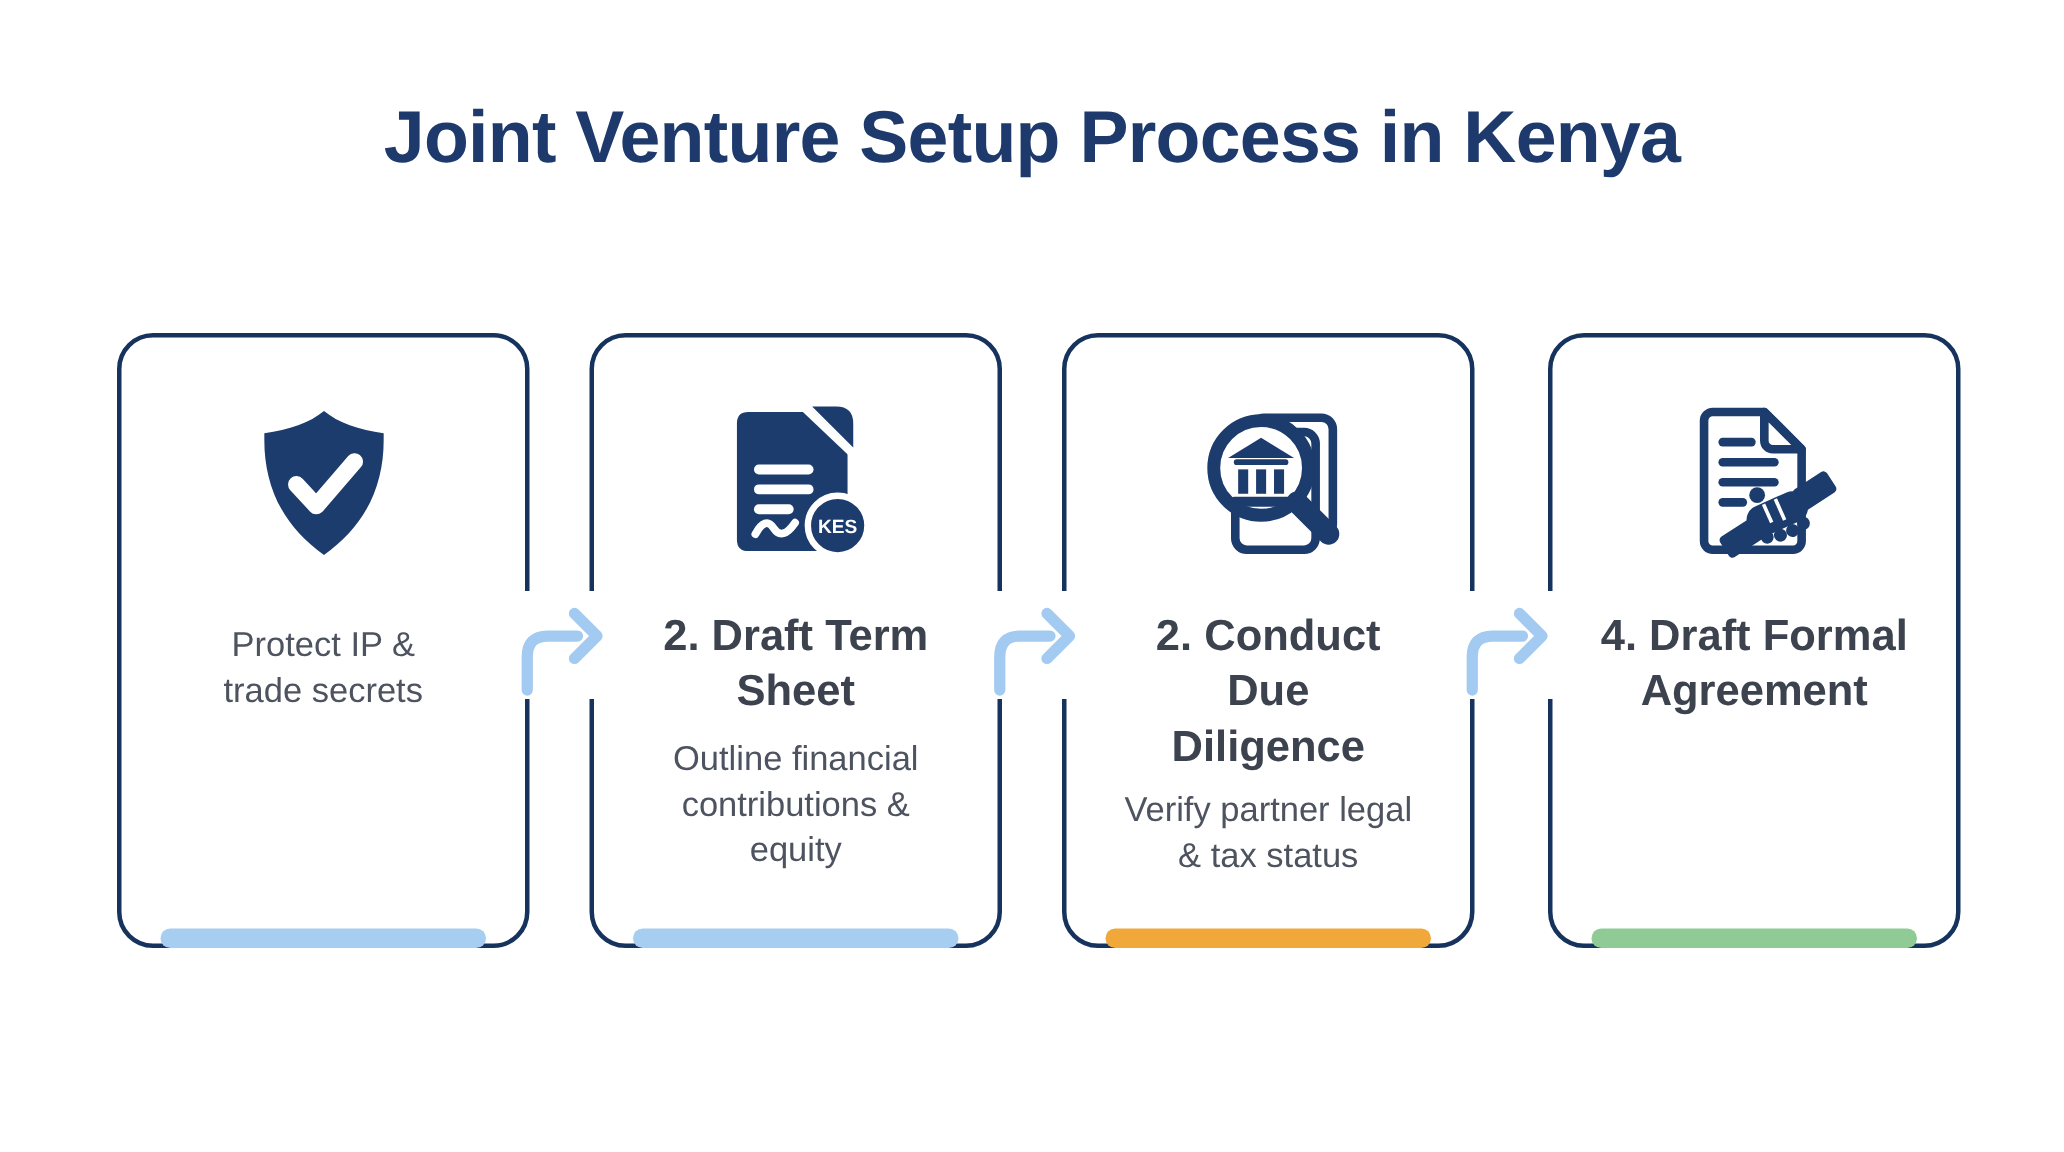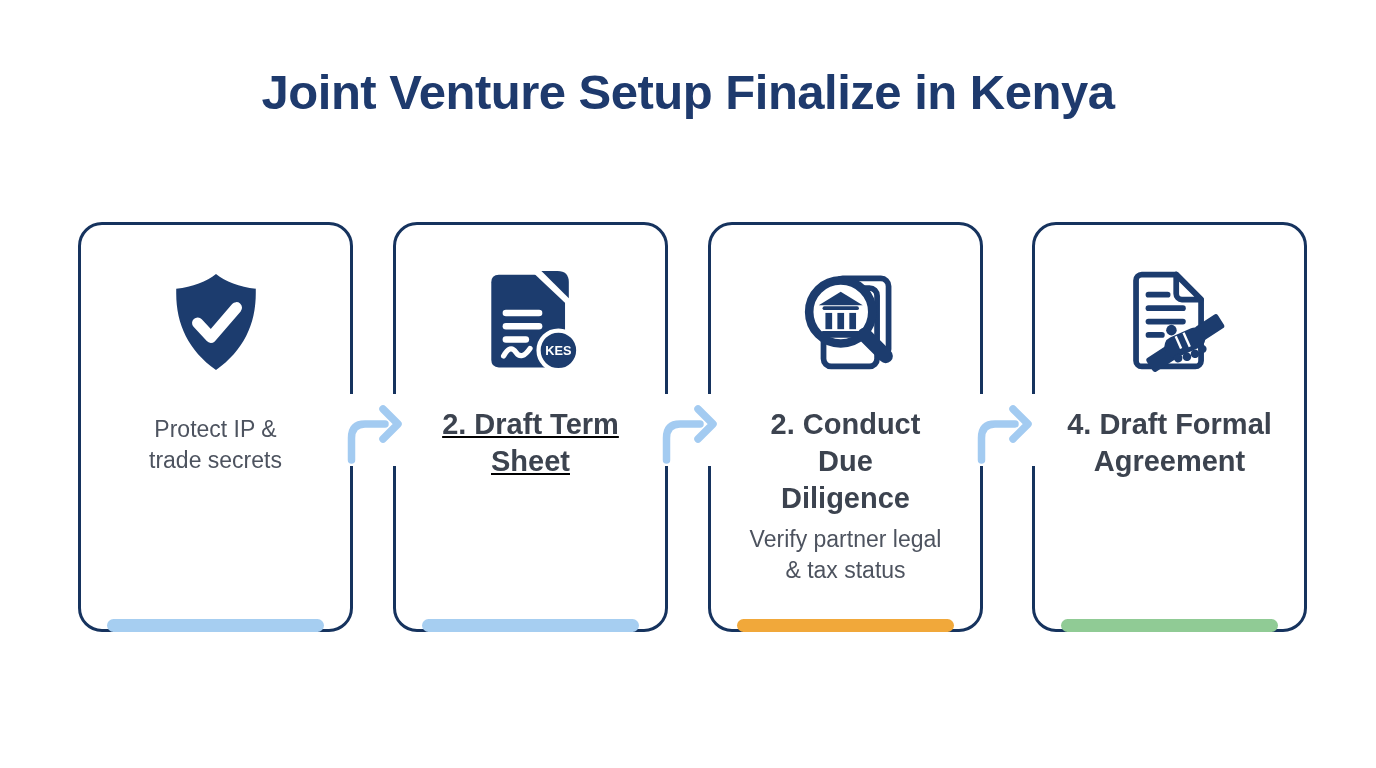--- a/index.html
+++ b/index.html
@@ -10,21 +10,21 @@
   .page-title{
     position:absolute;top:64px;left:0;width:100%;margin:0;
     text-align:center;font-size:49px;font-weight:bold;letter-spacing:-0.5px;
     color:#1e3a6d;
   }
   .card{
     position:absolute;top:222px;width:275px;height:410px;
     background:#ffffff;border:3px solid #16335e;border-radius:24px;
     box-sizing:border-box;text-align:center;
   }
-  .card-1{left:78px;}  .card-2{left:393px;text-decoration:underline;}
+  .card-1{left:78px;}  .card-2{left:393px;}
   .card-3{left:708px;} .card-4{left:1032px;}
   .icon-box{
     height:128px;margin-top:33px;
     display:flex;align-items:center;justify-content:center;
   }
   .step-heading{
     margin:20px auto 0;min-height:76px;
     font-size:29px;font-weight:bold;line-height:1.27;color:#3c434f;
   }
   .card-1 .step-heading{max-width:240px;}
@@ -46,21 +46,21 @@
   .flow-arrow{
     position:absolute;top:394px;width:64px;height:72px;color:#a3cbf1;
   }
   .arrow-1{left:343px;} .arrow-2{left:658px;} .arrow-3{left:973px;}
 </style>
 </head>
 <body>
 
 <div class="canvas">
 
-  <h1 class="page-title">Joint Venture Setup Finalize in Kenya</h1>
+  <h1 class="page-title">Joint Venture Setup Process in Kenya</h1>
 
   <section class="card card-1">
     <div class="icon-box">
       <svg viewBox="0 0 100 100" width="102" height="102" aria-hidden="true">
         <path fill="#1c3c6e" d="M50 3 C59 10.5 73 15.5 89 17.5 L89 22 C89 52 77 78 50 97 C23 78 11 52 11 22 L11 17.5 C27 15.5 41 10.5 50 3 Z"></path>
         <path fill="none" stroke="#ffffff" stroke-width="11" stroke-linecap="round" stroke-linejoin="round" d="M32 51 L45 65 L70 36"></path>
       </svg>
     </div>
     <p class="step-desc">Protect IP &amp; trade secrets</p>
     <div class="accent-bar" style="background: rgb(166, 206, 241);"></div>
@@ -74,20 +74,21 @@
         <path fill="#1c3c6e" d="M66 1 L95 30 L95 13 Q95 1 83 1 Z"></path>
         <rect x="25" y="42" width="42" height="7" rx="3.5" fill="#ffffff"></rect>
         <rect x="25" y="56" width="42" height="7" rx="3.5" fill="#ffffff"></rect>
         <rect x="25" y="70" width="28" height="7" rx="3.5" fill="#ffffff"></rect>
         <path fill="none" stroke="#ffffff" stroke-width="5.5" stroke-linecap="round" d="M26 91 q7 -13 13 -4 q6 9 15 -4"></path>
         <circle cx="84" cy="85" r="21" fill="#1c3c6e" stroke="#ffffff" stroke-width="4.5"></circle>
         <text x="84" y="90" text-anchor="middle" font-size="13.5" font-weight="bold" fill="#ffffff" font-family="Liberation Sans, sans-serif">KES</text>
       </svg>
     </div>
     <h2 class="step-heading">2. Draft Term Sheet</h2>
+    <p class="step-desc">Outline financial contributions &amp; equity</p>
     <div class="accent-bar" style="background: rgb(166, 206, 241);"></div>
   </section>
 
   <section class="card card-3">
     <div class="icon-box">
       <svg viewBox="0 0 115 115" width="110" height="110" aria-hidden="true">
         <g fill="#ffffff" stroke="#1c3c6e" stroke-width="6">
           <rect x="46" y="12" width="56" height="82" rx="8"></rect>
           <rect x="34" y="22" width="56" height="82" rx="8"></rect>
         </g>

